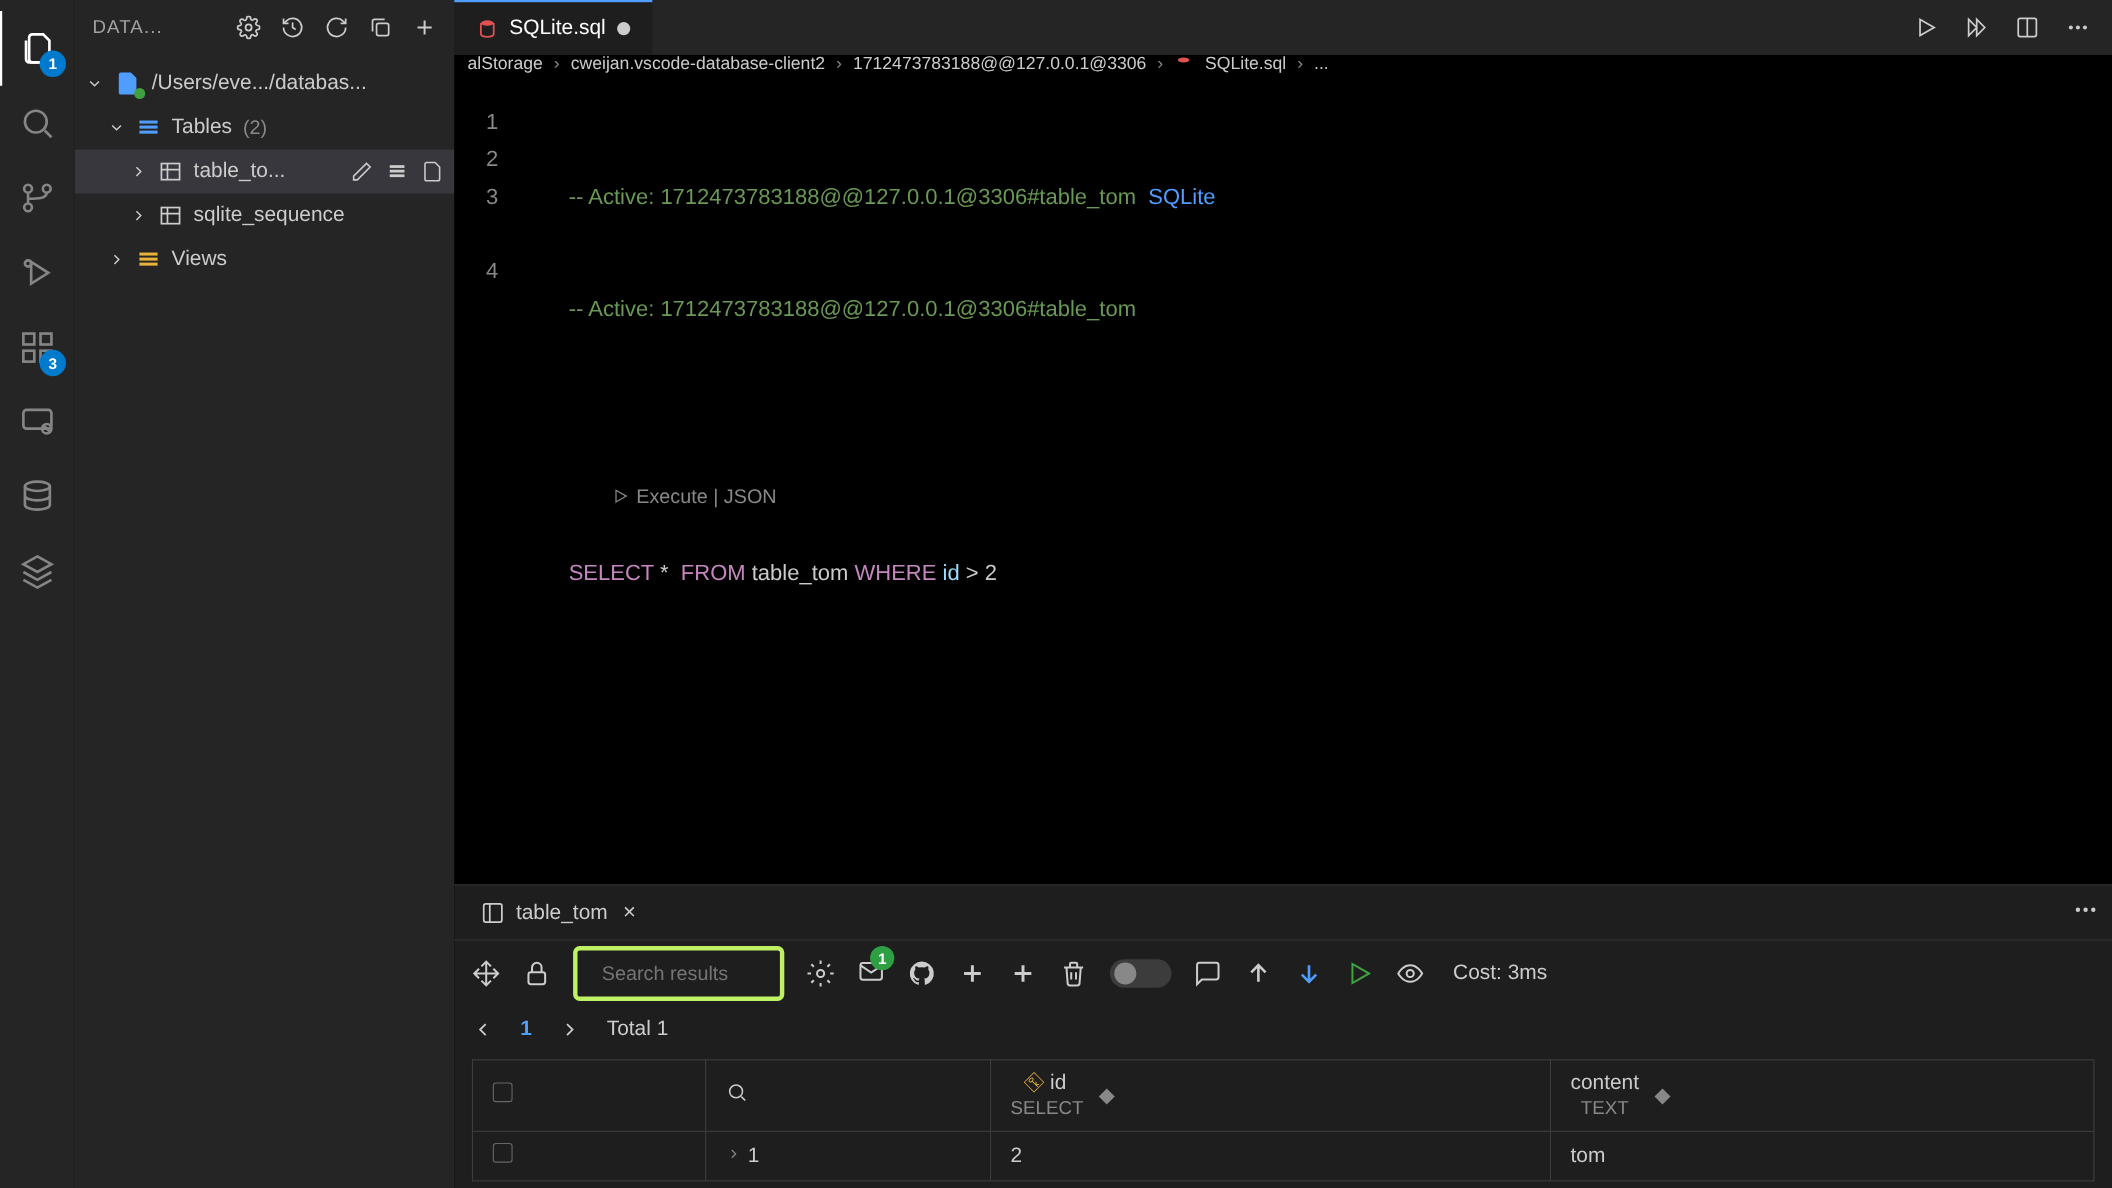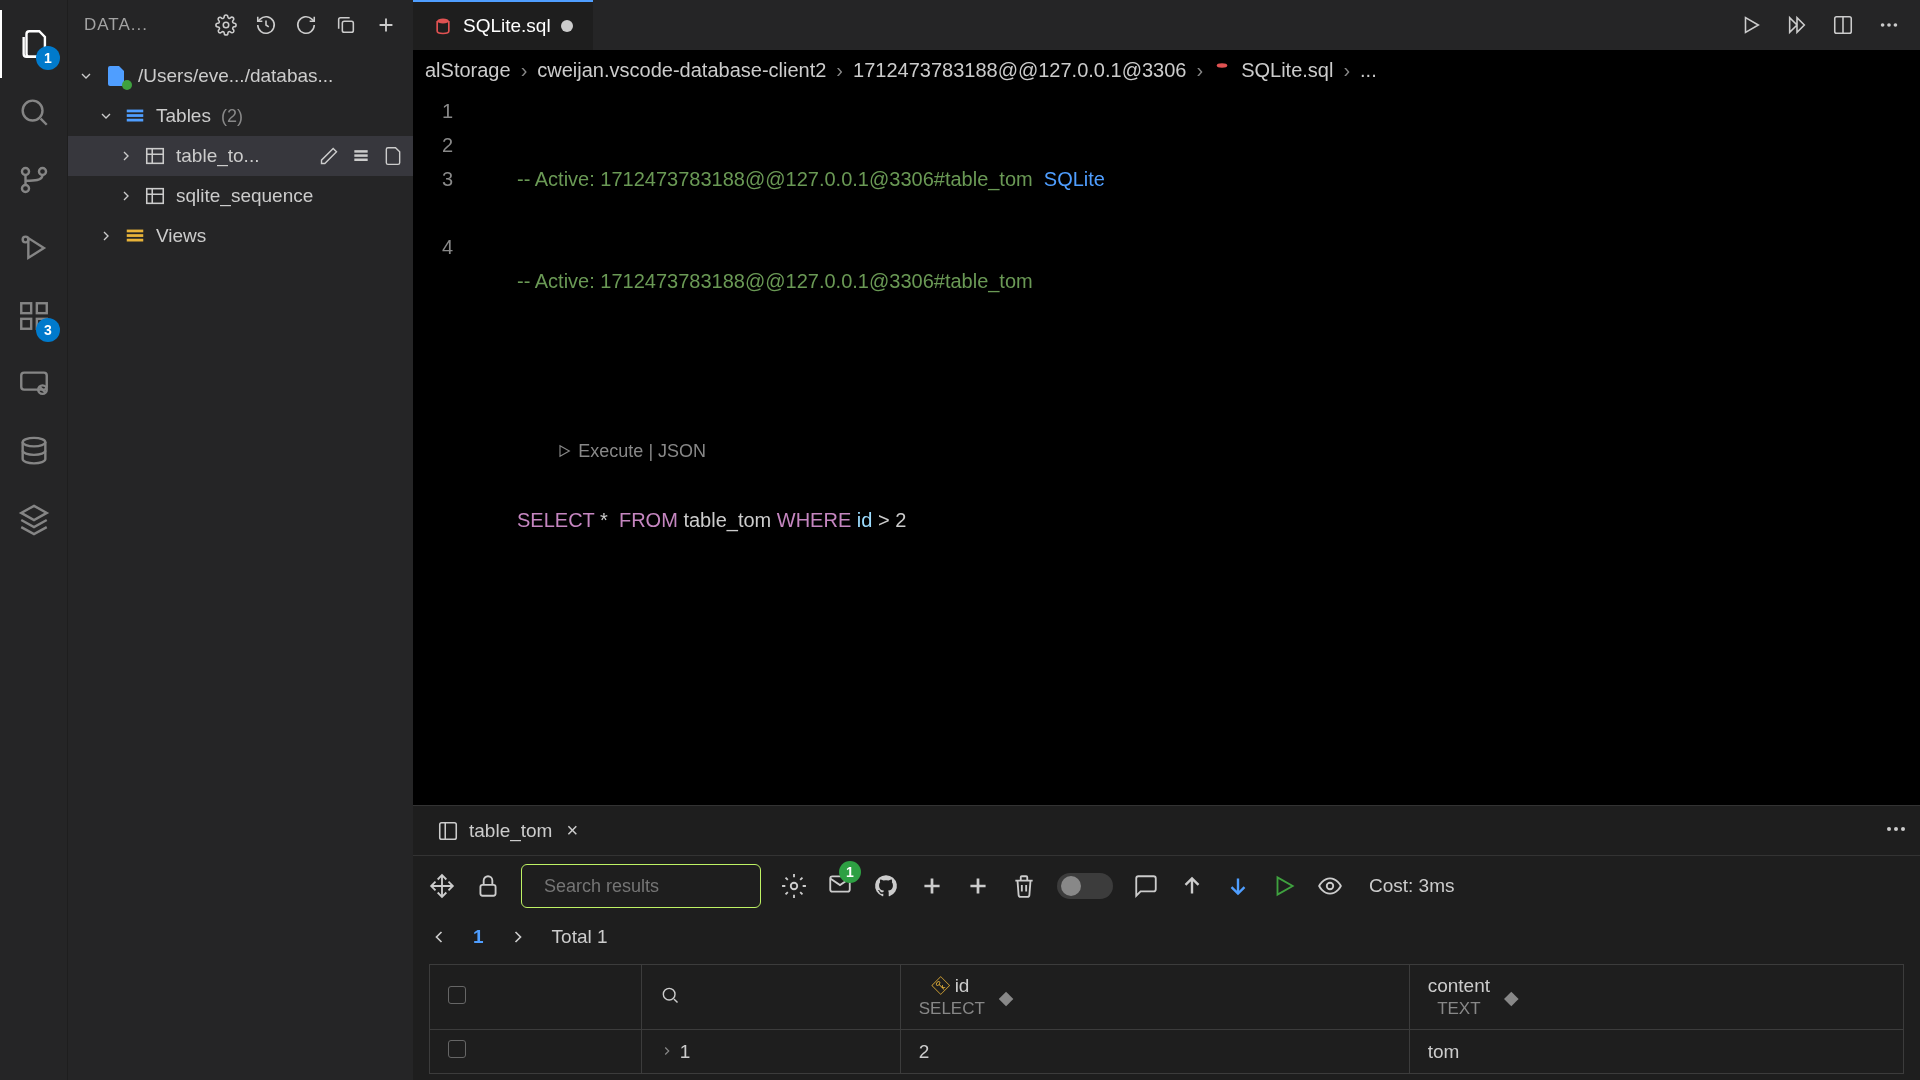--- a/index.html
+++ b/index.html
@@ -26,40 +26,40 @@
 .views-icon { color: #e8b339; }
 .row-actions { display: flex; gap: 12px; margin-left: auto; margin-right: 10px; }
 .row-actions svg { width: 20px; height: 20px; color: #ccc; }
 .count-badge { color: #888; font-size: 18px; }
 .editor-area { flex: 1; display: flex; flex-direction: column; background: #000000; }
 .tabs-bar { height: 50px; background: #252526; display: flex; align-items: stretch; }
 .tab { display: flex; align-items: center; gap: 10px; padding: 0 20px; background: #1e1e1e; border-top: 2px solid #4f9eff; font-size: 19px; color: #fff; cursor: pointer; }
 .tab .dirty { width: 12px; height: 12px; border-radius: 50%; background: #ccc; }
 .tab-actions { margin-left: auto; display: flex; align-items: center; gap: 24px; padding-right: 20px; }
 .tab-actions svg { width: 22px; height: 22px; color: #ccc; cursor: pointer; }
-.breadcrumb { height: 40px; display: flex; align-items: center; gap: 10px; padding: 0 12px; font-size: 20px; color: #ccc; overflow: hidden; white-space: nowrap; }
+.breadcrumb { height: 40px; display: flex; align-items: flex-start; gap: 10px; padding: 0 12px; font-size: 16px; color: #ccc; overflow: hidden; white-space: nowrap; }
 .breadcrumb .crumb { cursor: pointer; }
 .breadcrumb .sep { color: #888; }
 .code-view { flex: 1; display: flex; font-family: 'Menlo','Consolas',monospace; font-size: 20px; position: relative; }
 .gutter { width: 60px; text-align: right; padding-right: 20px; color: #888; line-height: 34px; padding-top: 4px; }
 .code-lines { flex: 1; line-height: 34px; padding-top: 4px; white-space: pre; margin-left: 44px; }
 .comment { color: #6a9955; }
 .active-link { color: #4f9eff; }
 .keyword { color: #c586c0; }
 .ident { color: #9cdcfe; }
 .codelens { color: #888; font-size: 18px; display: inline-flex; align-items: center; gap: 6px; margin-left: 6px; }
 .codelens svg { width: 16px; height: 16px; }
 .results-panel { height: auto; border-top: 1px solid #333; background: #1e1e1e; display: flex; flex-direction: column; }
 .results-tabs { height: 50px; display: flex; align-items: center; border-bottom: 1px solid #333; padding: 0 12px; }
 .results-tab { display: flex; align-items: center; gap: 10px; font-size: 19px; padding: 0 12px; height: 100%; cursor: pointer; }
 .results-tab svg { width: 22px; height: 22px; color: #ccc; }
 .close-x { color: #ccc; cursor:pointer; font-size: 20px; margin-left: 4px;}
 .toolbar { height: 60px; display: flex; align-items: center; gap: 20px; padding: 0 16px; }
 .toolbar svg { width: 26px; height: 26px; color: #ccc; cursor: pointer; }
-.search-box { display: flex; align-items: center; gap: 10px; border: 1px solid #bef264; border-radius: 6px; padding: 8px 12px; width: 240px; }
+.search-box { display: flex; align-items: center; gap: 10px; border: 4px solid #bef264; border-radius: 6px; padding: 8px 12px; width: 192px; }
 .search-box input { background: transparent; border: none; outline: none; color: #ccc; font-size: 18px; flex: 1; }
 .mail-wrap { position: relative; }
 .mail-badge { position: absolute; top: -10px; right: -8px; background: #2ea043; color: #fff; font-size: 14px; font-weight: 600; border-radius: 50%; width: 22px; height: 22px; display: flex; align-items: center; justify-content: center; }
 .toggle { width: 56px; height: 26px; border-radius: 13px; background: #3c3c3c; position: relative; cursor: pointer; }
 .toggle::after { content:''; position:absolute; width:20px; height:20px; border-radius:50%; background:#888; top:3px; left:4px; }
 .cost-label { color: #ccc; font-size: 19px; margin-left: 6px; }
 .pagination { display: flex; align-items: center; gap: 24px; padding: 10px 16px; font-size: 19px; }
 .pagination .page-num { color: #4f9eff; font-weight: 600; }
 .results-table { margin: 6px 16px; border-collapse: collapse; font-size: 19px; }
 .results-table th, .results-table td { border: 1px solid #3c3c3c; padding: 10px 18px; text-align: left; color: #ccc; }

